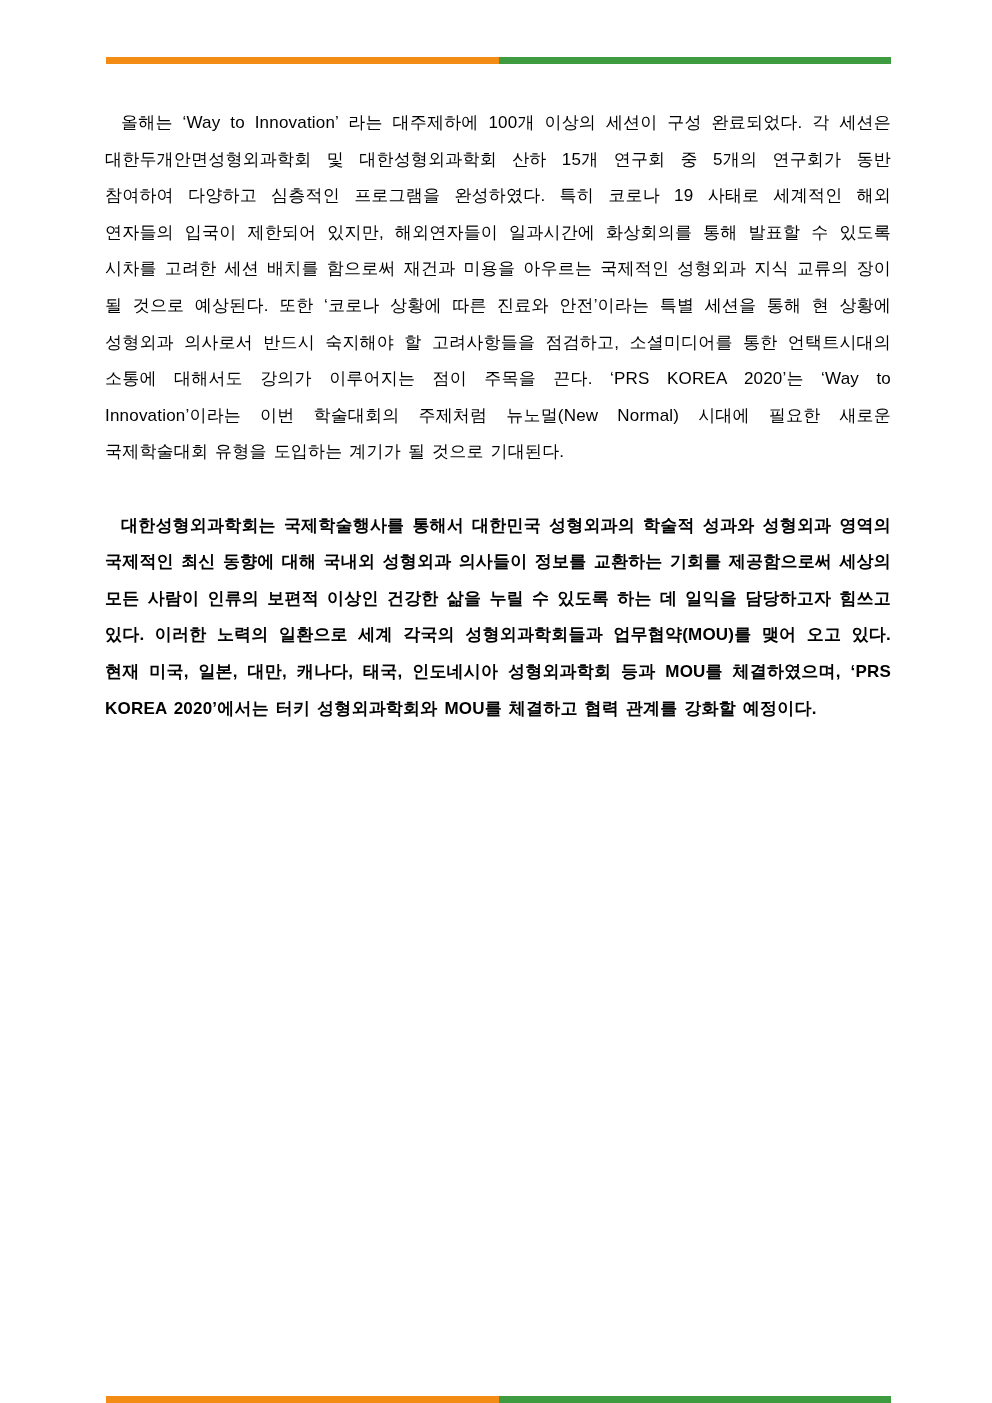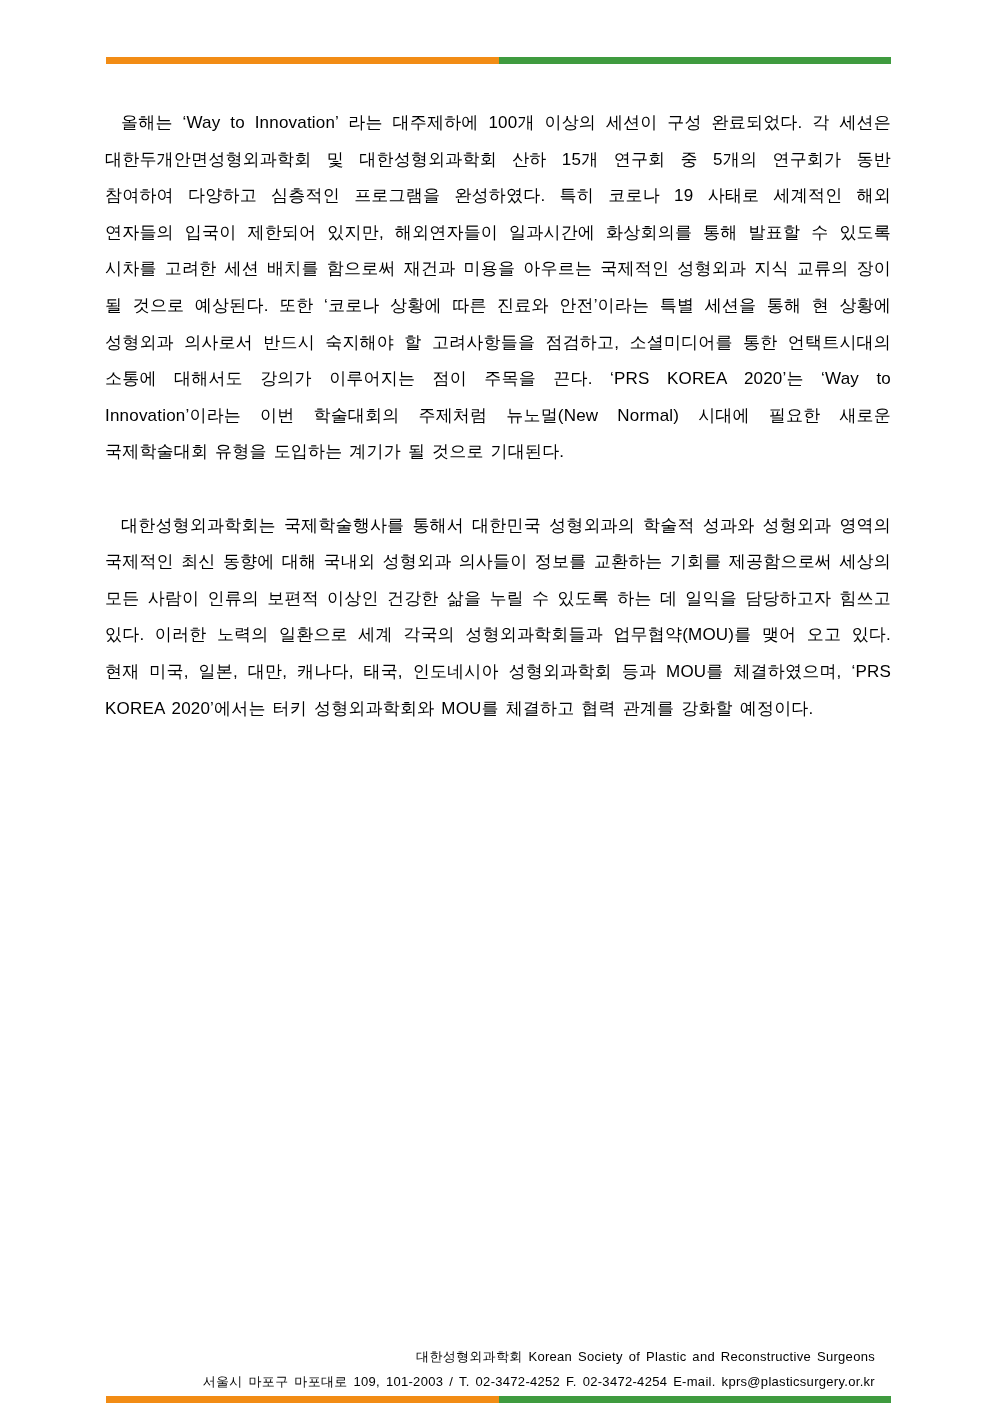--- a/index.html
+++ b/index.html
@@ -49,20 +49,21 @@
     word-break: keep-all;
     letter-spacing: 0.2px;
     word-spacing: 2px;
   }
   .content p {
     margin: 0;
     text-indent: 16px;
   }
   .content p + p {
     margin-top: 36.6px; 
+    font-weight: bold;
   }
   
   .footer {
     position: absolute;
     top: 1325px;
     right: 117px;
     left: 105px;
     text-align: right;
     font-size: 13px;
     line-height: 25px;
@@ -80,23 +81,19 @@
   <div class="divider divider-top">
     <div class="seg-orange"></div>
     <div class="seg-green"></div>
   </div>
 
   <div class="content">
     <p>올해는 ‘Way to Innovation’ 라는 대주제하에 100개 이상의 세션이 구성 완료되었다. 각 세션은 대한두개안면성형외과학회 및 대한성형외과학회 산하 15개 연구회 중 5개의 연구회가 동반 참여하여 다양하고 심층적인 프로그램을 완성하였다. 특히 코로나 19 사태로 세계적인 해외 연자들의 입국이 제한되어 있지만, 해외연자들이 일과시간에 화상회의를 통해 발표할 수 있도록 시차를 고려한 세션 배치를 함으로써 재건과 미용을 아우르는 국제적인 성형외과 지식 교류의 장이 될 것으로 예상된다. 또한 ‘코로나 상황에 따른 진료와 안전’이라는 특별 세션을 통해 현 상황에 성형외과 의사로서 반드시 숙지해야 할 고려사항들을 점검하고, 소셜미디어를 통한 언택트시대의 소통에 대해서도 강의가 이루어지는 점이 주목을 끈다. ‘PRS KOREA 2020’는 ‘Way to Innovation’이라는 이번 학술대회의 주제처럼 뉴노멀(New Normal) 시대에 필요한 새로운 국제학술대회 유형을 도입하는 계기가 될 것으로 기대된다.</p>
     <p>대한성형외과학회는 국제학술행사를 통해서 대한민국 성형외과의 학술적 성과와 성형외과 영역의 국제적인 최신 동향에 대해 국내외 성형외과 의사들이 정보를 교환하는 기회를 제공함으로써 세상의 모든 사람이 인류의 보편적 이상인 건강한 삶을 누릴 수 있도록 하는 데 일익을 담당하고자 힘쓰고 있다. 이러한 노력의 일환으로 세계 각국의 성형외과학회들과 업무협약(MOU)를 맺어 오고 있다. 현재 미국, 일본, 대만, 캐나다, 태국, 인도네시아 성형외과학회 등과 MOU를 체결하였으며, ‘PRS KOREA 2020’에서는 터키 성형외과학회와 MOU를 체결하고 협력 관계를 강화할 예정이다.</p>
   </div>
 
-  <div class="footer">
-    <div>대한성형외과학회 Korean Society of Plastic and Reconstructive Surgeons</div>
-    <div>서울시 마포구 마포대로 109, 101-2003 / T. 02-3472-4252 F. 02-3472-4254 E-mail. kprs@plasticsurgery.or.kr</div>
-  </div>
 
   <div class="divider divider-bottom">
     <div class="seg-orange"></div>
     <div class="seg-green"></div>
   </div>
 
 </div>
 
 </body></html>

